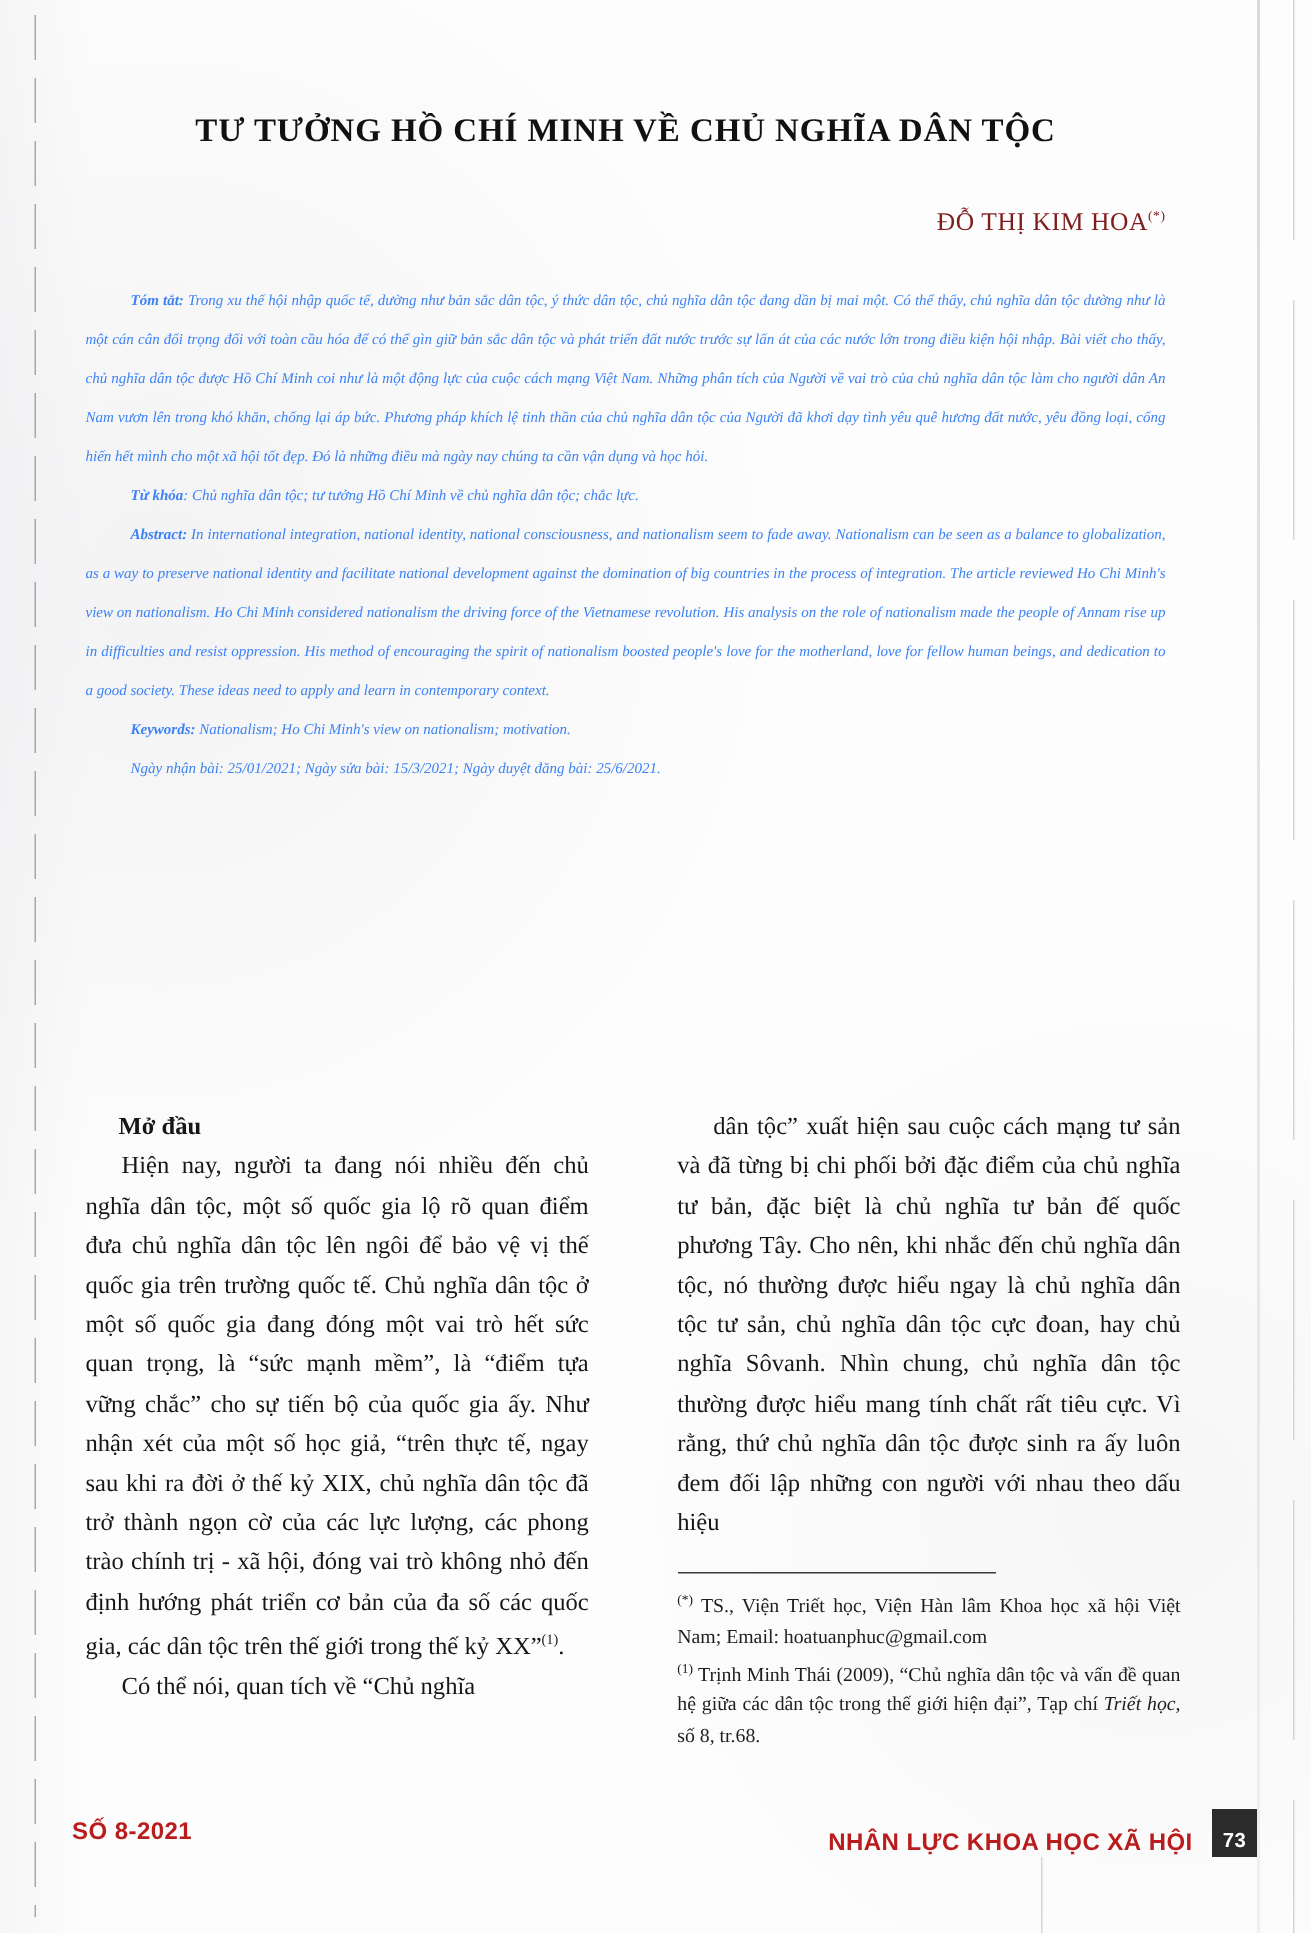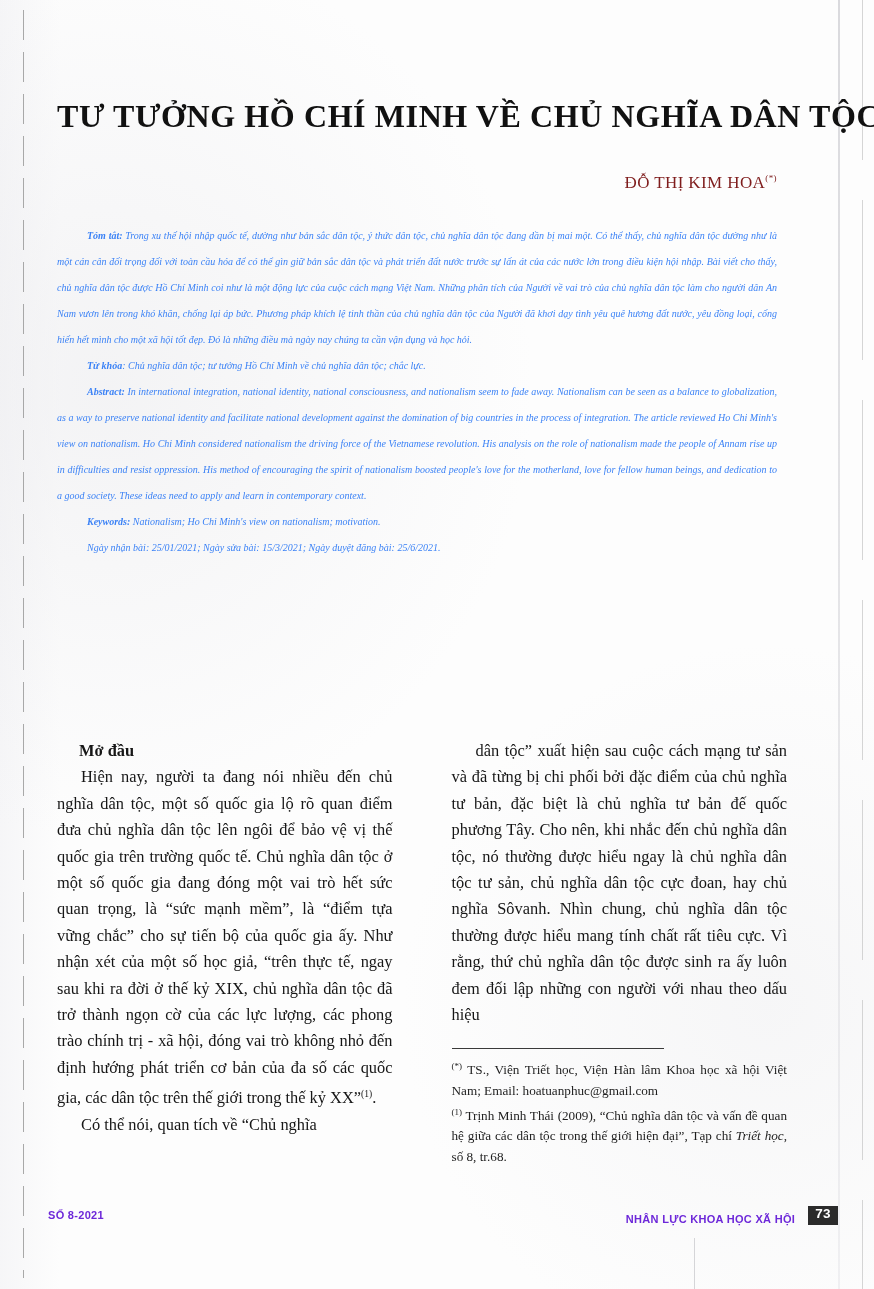--- a/index.html
+++ b/index.html
@@ -72,25 +72,25 @@
   
   .content {
     position: absolute;
     left: 57px;
     top: 0;
     width: 720px;
   }
 
   .doc-title {
     margin: 0;
-    padding-top: 98px;
+    padding-top: 74px;
     text-align: center;
     font-family: "Liberation Serif", "DejaVu Serif", serif;
     font-weight: bold;
-    font-size: 32px;
+    font-size: 22px;
     letter-spacing: 0.6px;
     color: #111;
     white-space: nowrap;
   }
 
   .author-line {
     margin: 0;
     padding-top: 38px;
     text-align: right;
     font-size: 17px;
@@ -188,36 +188,36 @@
     top: 1206px;
     width: 790px;
     display: flex;
     align-items: center;
     justify-content: space-between;
   }
   .footer-left,
   .footer-right {
     font-family: "Liberation Sans", "DejaVu Sans", sans-serif;
     font-weight: bold;
-    font-size: 11px;
+    font-size: 16px;
     letter-spacing: 0.3px;
-    color: #6d28d9;
+    color: #b91c1c;
   }
   .footer-right-wrap {
     display: flex;
     align-items: flex-end;
     gap: 13px;
   }
   .page-badge {
     background: #2b2b2b;
     color: #ffffff;
     font-family: "Liberation Sans", "DejaVu Sans", sans-serif;
     font-weight: bold;
     font-size: 13.5px;
-    padding: 1px 7px 4px 7px;
+    padding: 14px 7px 4px 7px;
     line-height: 1;
     letter-spacing: 0.4px;
   }
 </style>
 </head>
 <body>
 
 <div class="page">
 
   <div class="scan-tint"></div>

